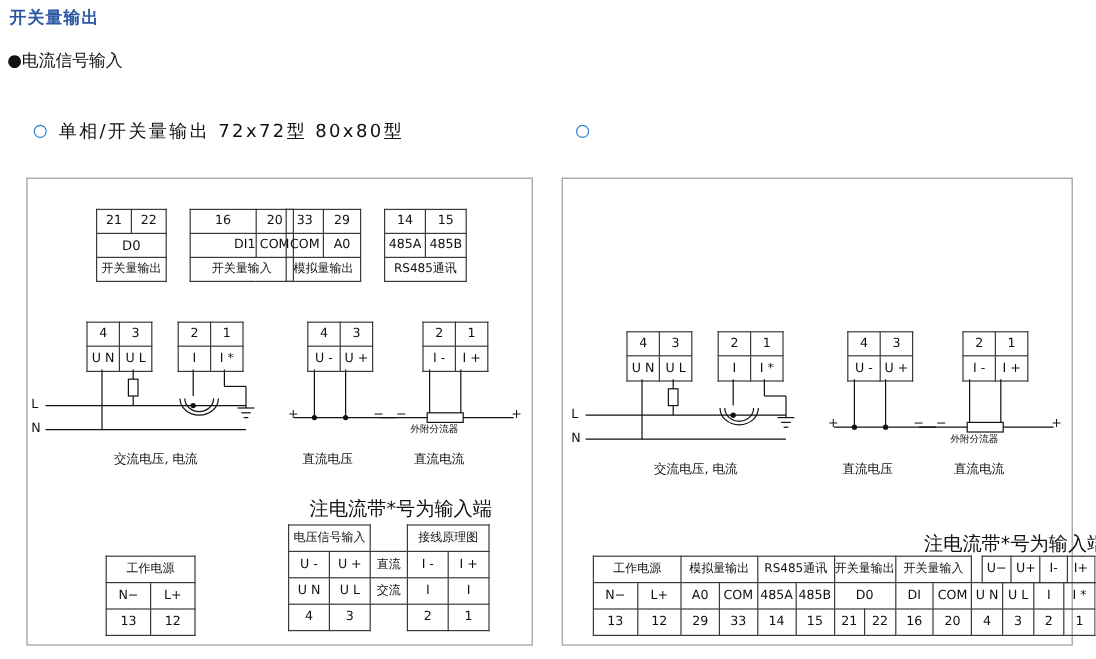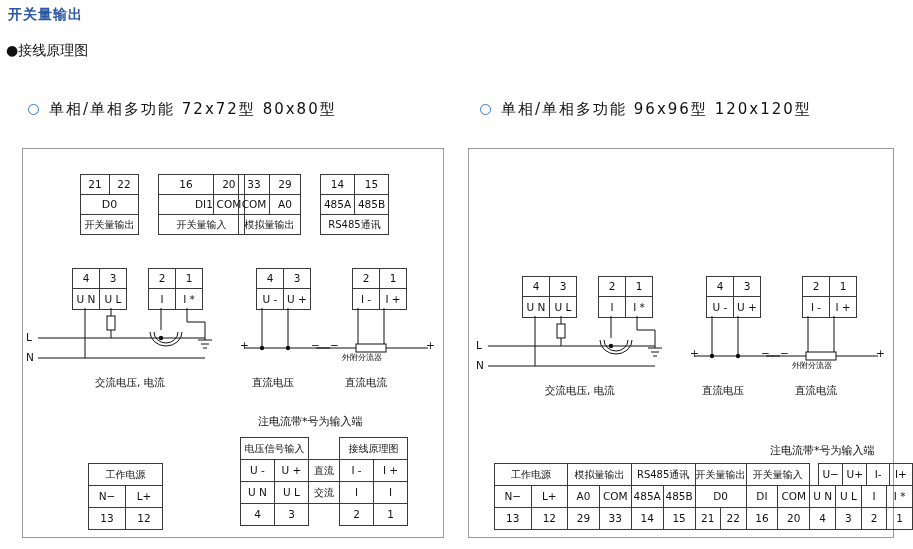--- a/index.html
+++ b/index.html
@@ -40,35 +40,35 @@
     color:#111;
     white-space:nowrap;
     line-height:1;
   }
   .tbl td.big{font-size:11px;}
   .tbl td.cn{font-size:10px;letter-spacing:0px;}
   .lbl{
     position:absolute;font-size:10.5px;color:#111;white-space:nowrap;
   }
   .lbl.cn{font-size:10.5px;}
-  .note{position:absolute;font-size:11px;color:#111;white-space:nowrap;}
+  .note{position:absolute;font-size:16px;color:#111;white-space:nowrap;}
   svg{position:absolute;left:0;top:0;overflow:visible;}
 </style>
 </head>
 <body>
 
 <div class="title">开关量输出</div>
-<div class="subtitle">●接线原理图</div>
+<div class="subtitle">●电流信号输入</div>
 
 <div class="panel-head" style="left:28px;top:100px;">
-  <span class="bullet"></span><span>单相/单相多功能 72x72型  80x80型</span>
+  <span class="bullet"></span><span>单相/开关量输出 72x72型  80x80型</span>
 </div>
 
 <div class="panel-head" style="left:480px;top:100px;">
-  <span class="bullet"></span><span>单相/单相多功能 96x96型  120x120型</span>
+  <span class="bullet"></span>
 </div>
 
 <div class="panel" style="left:22px;top:148px;width:420px;height:388px;"></div>
 
 <div class="panel" style="left:468px;top:148px;width:424px;height:388px;"></div>
 
 <table class="tbl" style="left:80px;top:174px;">
   <tbody>
       <tr>
         <td style="width:28px;height:19px;">21</td>

